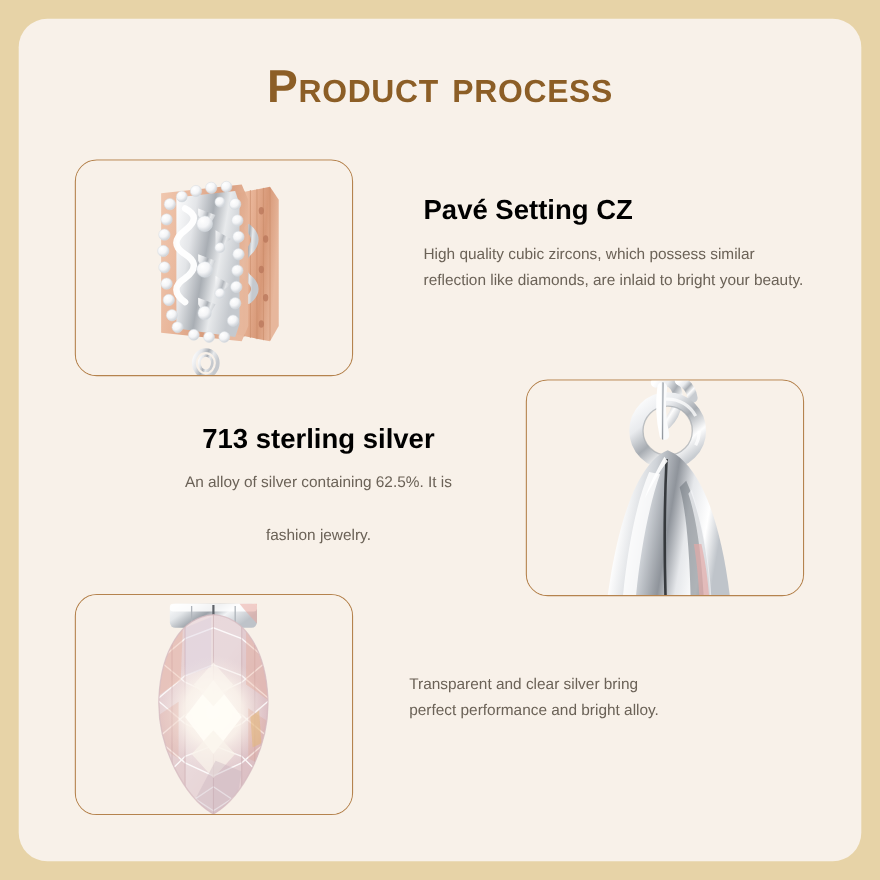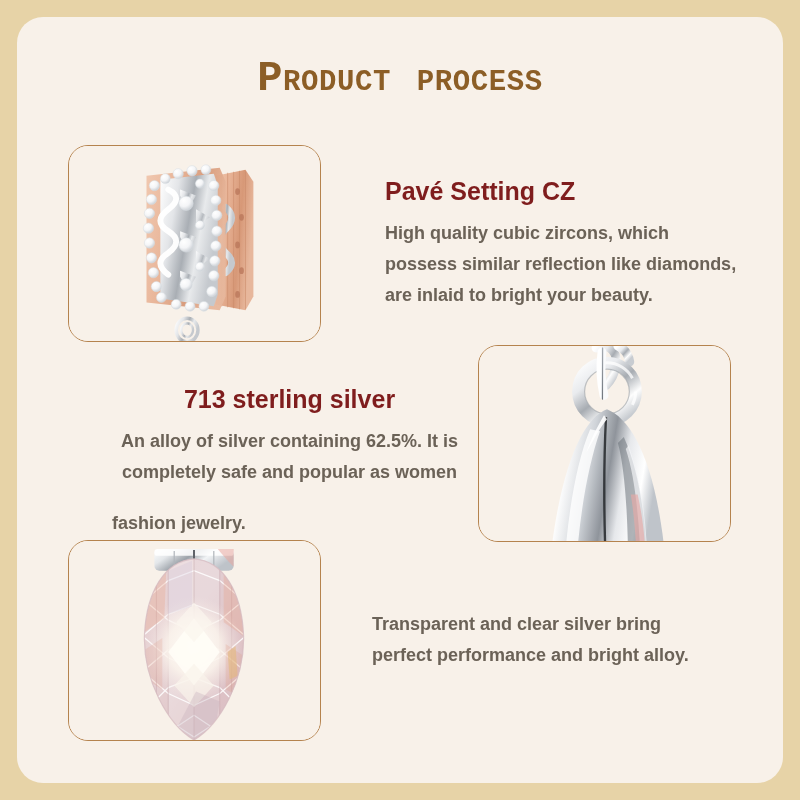--- a/index.html
+++ b/index.html
@@ -34,21 +34,21 @@
     overflow: hidden;
   }
 
   
   #title {
     position: absolute;
     left: 0;
     top: 38px;
     width: 766px;
     text-align: center;
-    font-family: Liberation Mono, monospace;
+    font-family: Liberation Sans, sans-serif;
     font-size: 42px;
     font-weight: bold;
     font-variant: small-caps;
     letter-spacing: 0.6px;
     color: #8C5E26;
     white-space: nowrap;
   }
 
   
   .frame {
@@ -71,37 +71,37 @@
   }
 
   
   .block { position: absolute; }
 
   .block h2 {
     margin: 0 0 12px 0;
     font-family: "Liberation Sans", sans-serif;
     font-size: 25px;
     font-weight: bold;
-    color: #7f1d1d;
+    color: #000000;
     line-height: 1.15;
     white-space: nowrap;
   }
   .block p {
     margin: 0;
     font-family: "Liberation Sans", sans-serif;
-    font-size: 18px;
-    font-weight: bold;
+    font-size: 14px;
+    font-weight: normal;
     color: #6B6257;
     line-height: 1.72;
   }
 
   #block-1 { left: 368px; top: 160px; width: 352px; text-align: left; }
   #block-2 { left:  95px; top: 368px; width: 355px; text-align: center; }
   #block-2 p { text-align: center; }
-  #block-2 .last-line { display: block; text-align: left; margin-top: 20px; }
+  #block-2 .last-line { display: block; text-align: center; }
   #block-3 { left: 355px; top: 592px; width: 370px; text-align: left; }
 </style>
 </head>
 <body>
 
 <div id="page">
   <div id="panel">
 
     <div id="title">Product process</div>
 
@@ -266,21 +266,21 @@
 
         <path d="M112 84 C 100 112, 92 156, 88 197 L 100 197 C 104 156, 112 114, 122 86 Z" fill="#FFFFFF" opacity="0.8"></path>
         <path d="M126 70 C 118 84, 112 96, 108 108 C 116 94, 122 82, 129 74 Z" fill="#FFFFFF" opacity="0.9"></path>
       </svg>
     </div>
 
     <div class="block" id="block-2">
       <h2>713 sterling silver</h2>
       <p>
         <span>An alloy of silver containing 62.5%. It is</span><br>
-        <span>completely safe and popular as women</span><br>
+        <br>
         <span class="last-line">fashion jewelry.</span>
       </p>
     </div>
 
     <div class="frame" id="frame-3">
       <svg class="photo" viewBox="0 0 253 201" preserveAspectRatio="xMidYMid meet">
         <defs>
           <linearGradient id="capg" x1="0" y1="0" x2="1" y2="0.4">
             <stop offset="0%" stop-color="#FFFFFF"></stop>
             <stop offset="25%" stop-color="#E4E7EA"></stop>

